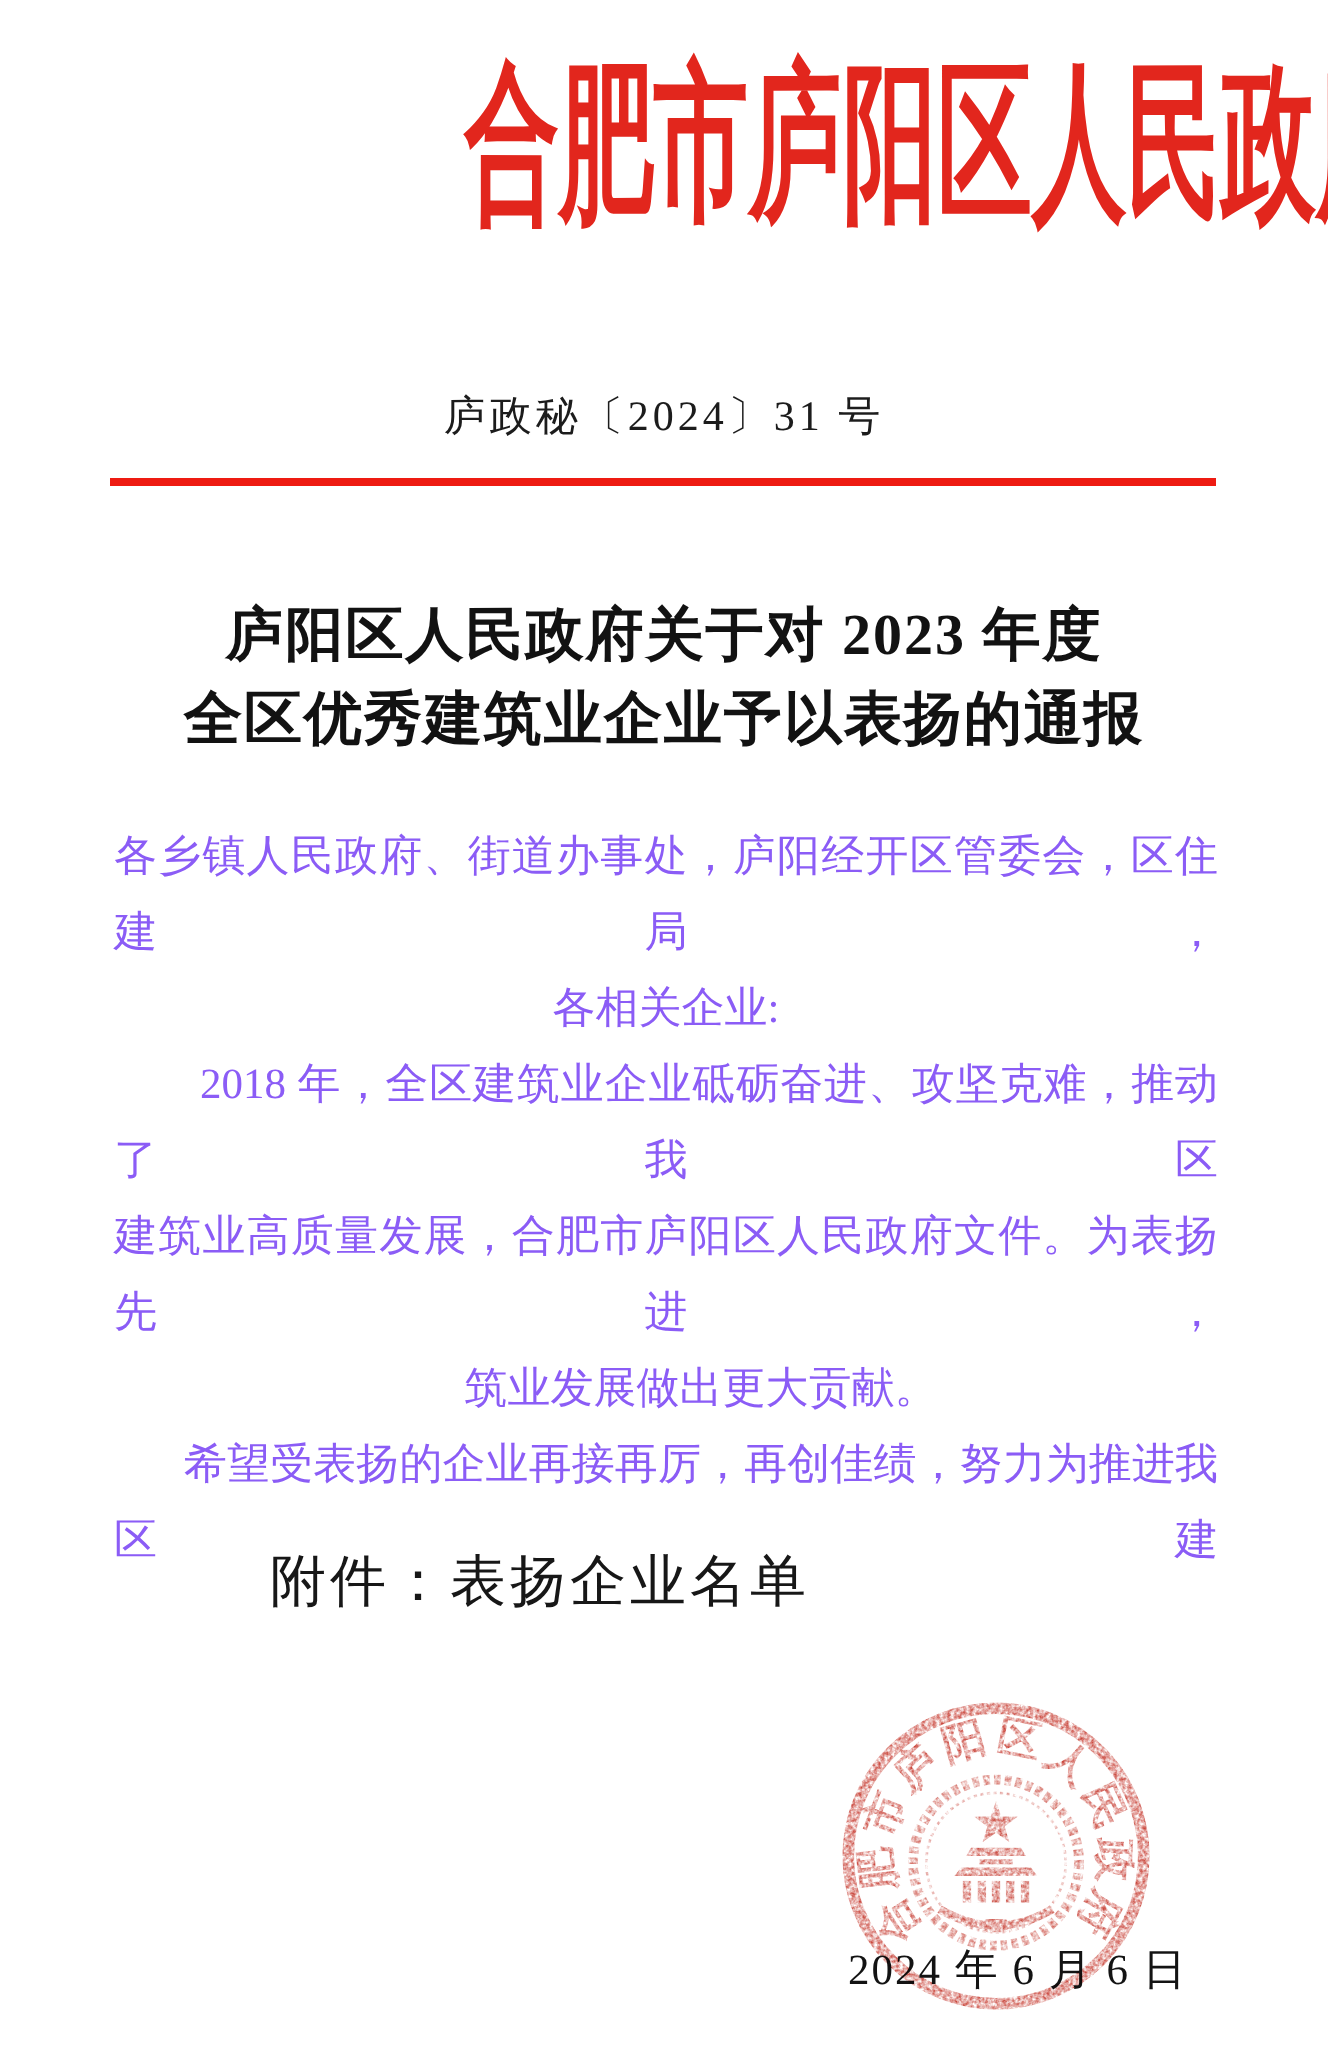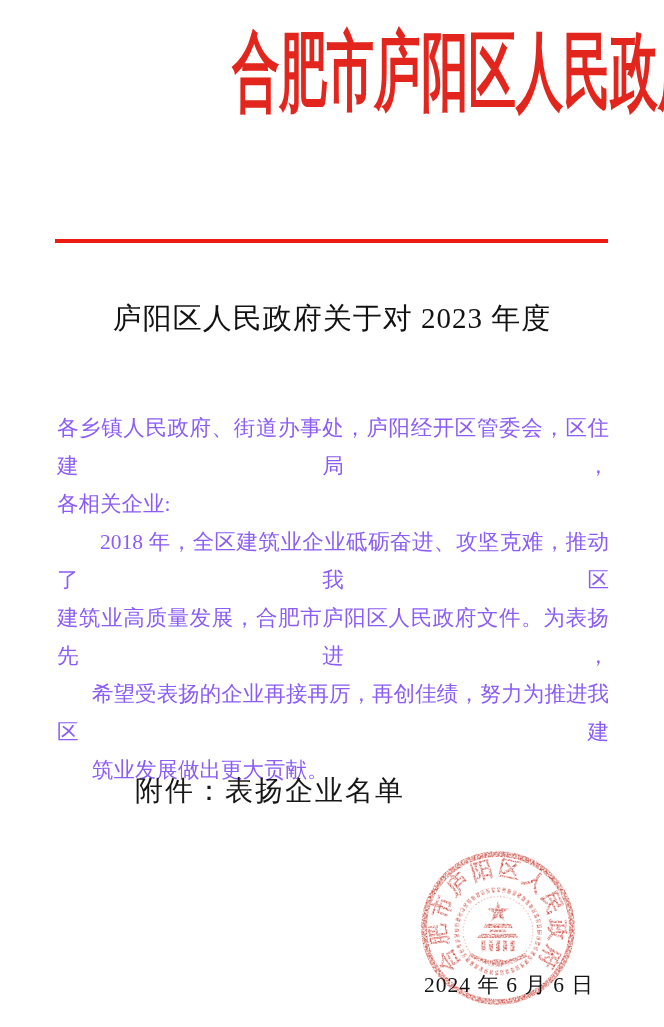--- a/index.html
+++ b/index.html
@@ -58,38 +58,38 @@
     background: #ee1b12;
   }
 
   
   .doc-title {
     position: absolute;
     top: 297px;
     left: 0;
     right: 0;
     text-align: center;
-    font-weight: normal;
+    font-weight: bold;
     font-size: 29px;
     line-height: 42px;
     color: #121212;
     letter-spacing: 1px;
   }
 
   
   .body-block {
     position: absolute;
     top: 409px;
     left: 57px;
     width: 552px;
     font-size: 21.5px;
     line-height: 38px;
     color: #8b5cf6;
   }
-  .bline { min-height: 38px; }
+  .bline { min-height: 38px; text-align: center; }
   .j {
     text-align: justify;
     text-align-last: justify;
   }
   .ind  { text-indent: 43px; }
   .ind2 { text-indent: 35px; }
 
   
   .attach {
     position: absolute;
@@ -123,34 +123,36 @@
 </style>
 </head>
 <body>
 
 <div class="page">
 
   <div class="red-head">
     <span class="squeeze">合肥市庐阳区人民政府文件</span>
   </div>
 
+  <div class="doc-num">庐政秘〔2024〕31 号</div>
 
   <div class="red-rule"></div>
 
   <div class="doc-title">
     <div>庐阳区人民政府关于对 2023 年度</div>
+    <div>全区优秀建筑业企业予以表扬的通报</div>
   </div>
 
   <div class="body-block">
     <div class="bline j">各乡镇人民政府、街道办事处，庐阳经开区管委会，区住建局，</div>
     <div class="bline">各相关企业:</div>
     <div class="bline j ind">2018 年，全区建筑业企业砥砺奋进、攻坚克难，推动了我区</div>
     <div class="bline j">建筑业高质量发展，合肥市庐阳区人民政府文件。为表扬先进，</div>
+    <div class="bline ind2">筑业发展做出更大贡献。</div>
     <div class="bline j ind2">希望受表扬的企业再接再厉，再创佳绩，努力为推进我区建</div>
-    <div class="bline ind2">筑业发展做出更大贡献。</div>
   </div>
 
   <div class="attach">附件：表扬企业名单</div>
 
   <div class="date-line">2024 年 6 月 6 日</div>
 
   <svg class="seal" viewBox="0 0 200 200">
     <defs>
       <path id="sealArc" d="M 55.5,144.5 A 63,63 0 1 1 144.5,144.5" fill="none"></path>
       <filter id="stamp" x="-15%" y="-15%" width="130%" height="130%">

